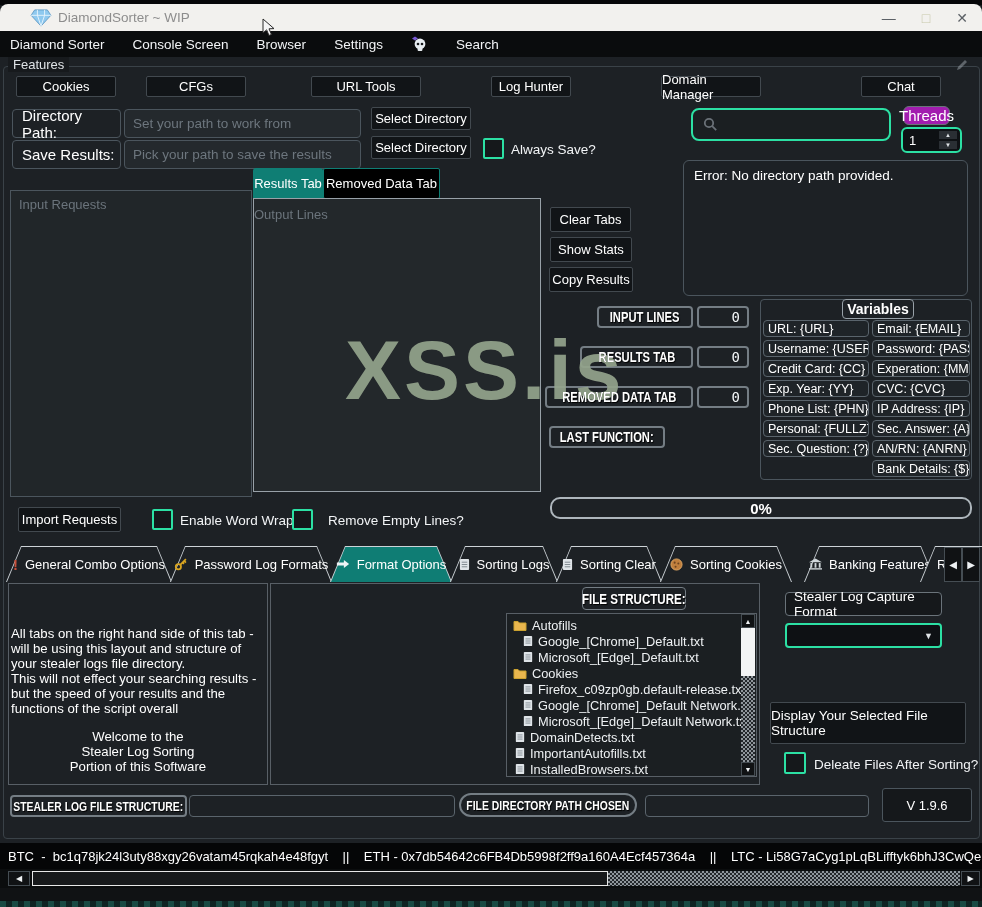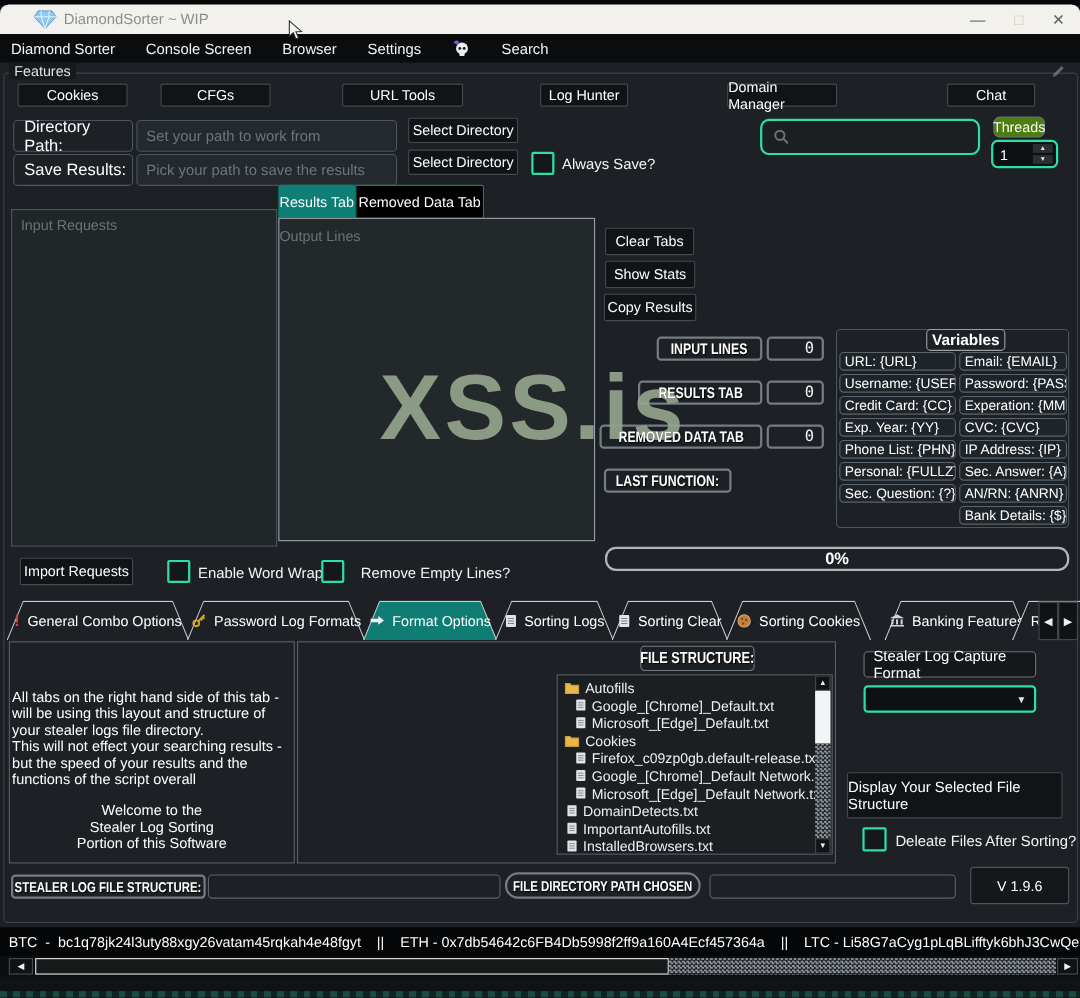--- a/index.html
+++ b/index.html
@@ -132,29 +132,32 @@
   <span class="abs lbl" style="left:511px;top:142px;">Always Save?</span>
 
   <div class="abs" style="left:691px;top:108px;width:200px;height:33px;border:2px solid #2ce0a4;border-radius:8px;background:#1b1f22;box-sizing:border-box;display:flex;align-items:center;">
     <span style="margin-left:10px;">
       <svg width="15" height="15" viewBox="0 0 15 15">
         <circle cx="6" cy="6" r="4.2" fill="none" stroke="#6a7178" stroke-width="1.8"></circle>
         <line x1="9.2" y1="9.2" x2="13.2" y2="13.2" stroke="#6a7178" stroke-width="1.8"></line>
       </svg>
     </span>
   </div>
-  <div class="abs" style="left:903px;top:106px;width:47px;height:19px;border:1px solid #6a737a;border-radius:6px;background:#4d7c0f;display:flex;align-items:center;justify-content:center;font-size:13px;color:#fff;box-sizing:border-box;">Threads</div>
+  <div class="abs" style="left:903px;top:106px;width:47px;height:19px;border:1px solid #6a737a;border-radius:6px;background:#a21caf;display:flex;align-items:center;justify-content:center;font-size:15px;color:#fff;box-sizing:border-box;">Threads</div>
   <div class="abs" style="left:901px;top:127px;width:61px;height:26px;border:2px solid #2ce0a4;border-radius:6px;background:#0e1114;box-sizing:border-box;display:flex;align-items:center;">
     <span style="margin-left:6px;font-size:13px;color:#fff;">1</span>
     <span style="margin-left:auto;margin-right:3px;display:flex;flex-direction:column;gap:2px;">
       <span style="width:18px;height:8px;background:#2a2f34;color:#dfe3e6;font-size:6px;display:flex;align-items:center;justify-content:center;">▲</span>
       <span style="width:18px;height:8px;background:#2a2f34;color:#dfe3e6;font-size:6px;display:flex;align-items:center;justify-content:center;">▼</span>
     </span>
   </div>
 
+  <div class="abs" style="left:683px;top:160px;width:285px;height:136px;border:1px solid #4b555d;border-radius:6px;background:#1d2125;box-sizing:border-box;">
+    <div style="margin:7px 10px;font-size:13.5px;color:#fff;">Error: No directory path provided.</div>
+  </div>
 
   <div class="abs panel" style="left:10px;top:190px;width:242px;height:307px;">
     <div class="placeholder" style="margin:6px 8px;">Input Requests</div>
   </div>
 
   <div class="abs" style="left:253px;top:168px;width:70px;height:31px;background:#0f7e74;color:#fff;font-size:13px;display:flex;align-items:center;justify-content:center;border-radius:3px 3px 0 0;">Results Tab</div>
   <div class="abs" style="left:323px;top:168px;width:117px;height:31px;background:#000;border:1px solid #0f7e74;color:#fff;font-size:13px;display:flex;align-items:center;justify-content:center;box-sizing:border-box;border-radius:2px;">Removed Data Tab</div>
 
   <div class="abs" style="left:253px;top:198px;width:288px;height:294px;background:#23282b;border:1px solid #98a1a8;box-sizing:border-box;">
     <div class="placeholder" style="margin:8px 0;">Output Lines</div>

